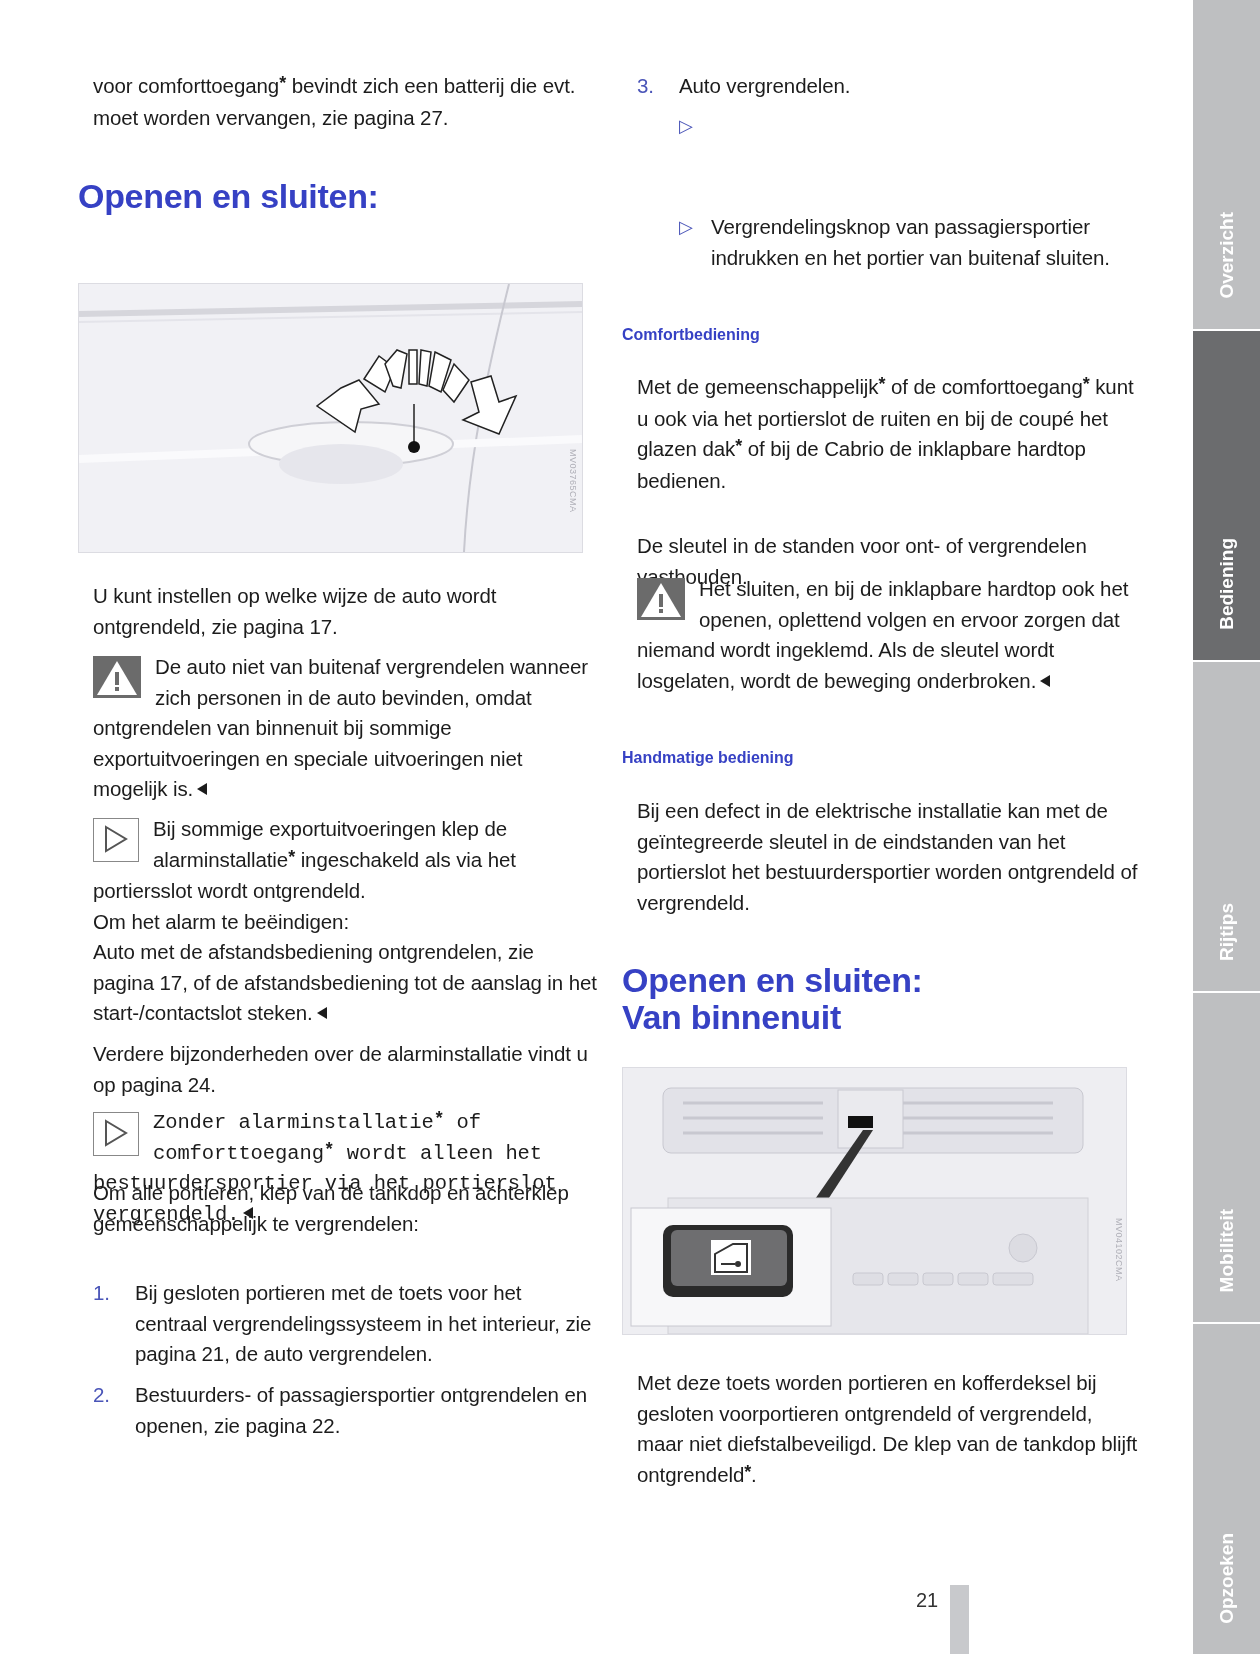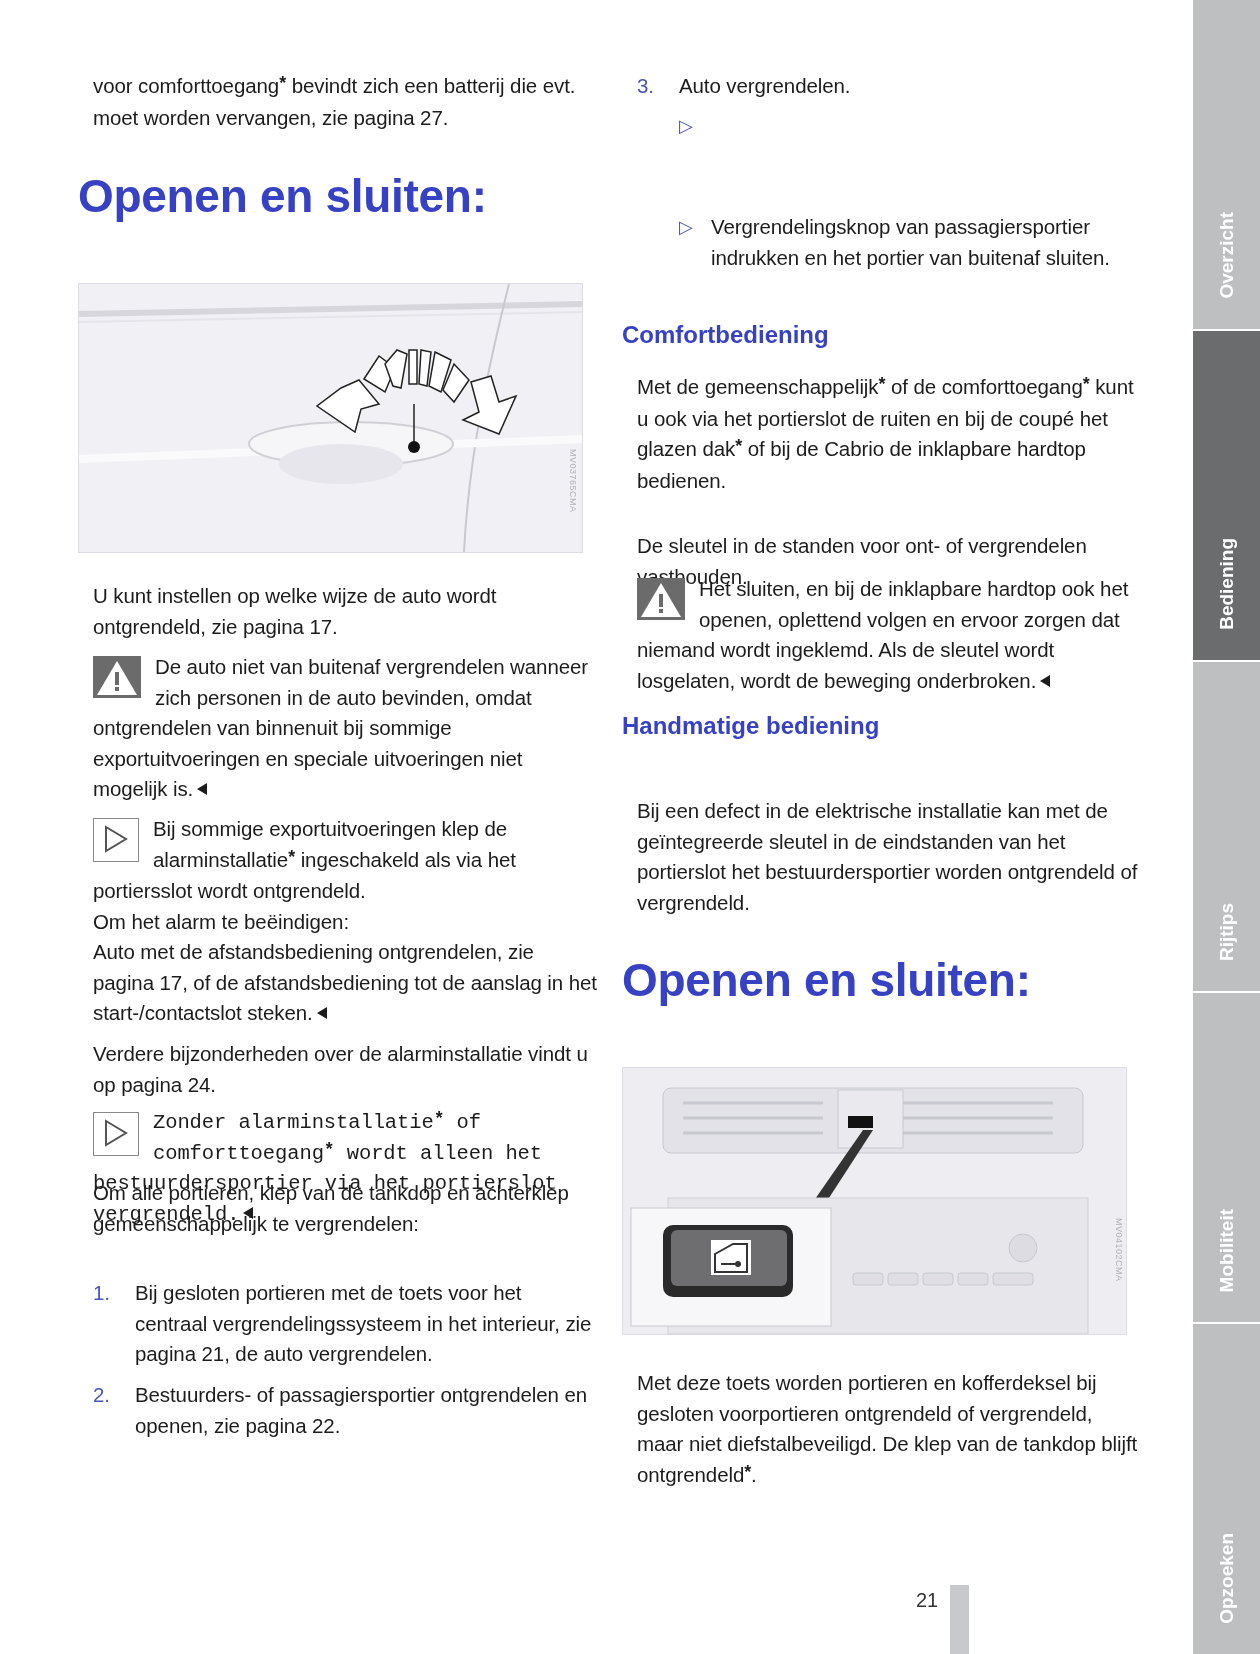--- a/index.html
+++ b/index.html
@@ -2,22 +2,22 @@
 <html><head>
 <meta charset="utf-8">
 <style>
   html, body { margin:0; padding:0; background:#ffffff; }
   body { width:1260px; height:1654px; position:relative; overflow:hidden;
          font-family:"Liberation Sans", sans-serif; color:#1c1c1c; }
   .col { position:absolute; top:0; }
   .col-left { left:78px; width:505px; }
   .col-right { left:622px; width:505px; }
   p, .para { margin:15px; font-size:20.5px; line-height:30.5px; letter-spacing:-0.1px; }
-  .h1 { position:absolute; color:#3641c4; font-weight:bold; font-size:46px; line-height:37px; margin:0; letter-spacing:-0.3px; }
-  .h2 { position:absolute; color:#3641c4; font-weight:bold; font-size:24px; line-height:30px; margin:0; }
+  .h1 { position:absolute; color:#3641c4; font-weight:bold; font-size:34px; line-height:37px; margin:0; letter-spacing:-0.3px; }
+  .h2 { position:absolute; color:#3641c4; font-weight:bold; font-size:16px; line-height:30px; margin:0; }
   .blk { position:absolute; left:0; width:505px; }
   .star { font-weight:bold; font-size:18px; position:relative; top:-4px; }
   .endmark { display:inline-block; width:0; height:0; border-top:6px solid transparent; border-bottom:6px solid transparent;
              border-right:10px solid #1c1c1c; margin-left:4px; vertical-align:1px; }
   .warn-icon { float:left; width:48px; height:42px; background:#6b6b6b; margin:4px 14px 2px 0; position:relative; }
   .note-icon { float:left; width:46px; height:44px; border:1.5px solid #888; margin:4px 14px 2px 0; position:relative; box-sizing:border-box; background:#fff; }
   .numlist { position:absolute; left:0; width:505px; }
   .numlist .num { position:absolute; left:0; color:#4a55b8; }
   .numlist .txt { margin-left:42px; display:block; }
   .bullet { position:absolute; left:42px; color:#4a55b8; font-size:18px; }
@@ -139,26 +139,27 @@
     <span class="warn-icon">
       <svg width="48" height="42" viewBox="0 0 48 42">
           <path d="M24 5 L44 39 L4 39 Z" fill="#fff"></path>
           <rect x="22" y="16" width="4" height="13" fill="#6b6b6b"></rect>
           <rect x="22" y="31" width="4" height="4" fill="#6b6b6b"></rect>
         </svg>
     </span>
     <span>Het sluiten, en bij de inklapbare hardtop ook het openen, oplettend volgen en ervoor zorgen dat niemand wordt ingeklemd. Als de sleutel wordt losgelaten, wordt de beweging onderbroken.</span><span class="endmark"></span>
   </div>
 
-  <h2 class="h2" style="top:711px;">Handmatige bediening</h2>
+  <h2 class="h2" style="top:743px;">Handmatige bediening</h2>
 
   <p class="blk" style="top:781px;">Bij een defect in de elektrische installatie kan met de geïntegreerde sleutel in de eindstanden van het portierslot het bestuurdersportier worden ontgrendeld of vergrendeld.</p>
 
   <h1 class="h1" style="top:962px;">
     <span style="display:block">Openen en sluiten:</span>
+    <span style="display:block">Van binnenuit</span>
   </h1>
 
   <div class="figure" style="left:0; top:1067px; width:503px; height:266px;">
     <svg width="503" height="266" viewBox="0 0 503 266">
       <rect width="503" height="266" fill="#eeeef2"></rect>
       <rect x="40" y="20" width="420" height="65" rx="8" fill="#e2e2e8" stroke="#c8c8d0"></rect>
       <g stroke="#c8c8d0" stroke-width="3">
         <line x1="60" y1="35" x2="200" y2="35"></line>
           <line x1="60" y1="50" x2="200" y2="50"></line>
           <line x1="60" y1="65" x2="200" y2="65"></line>

